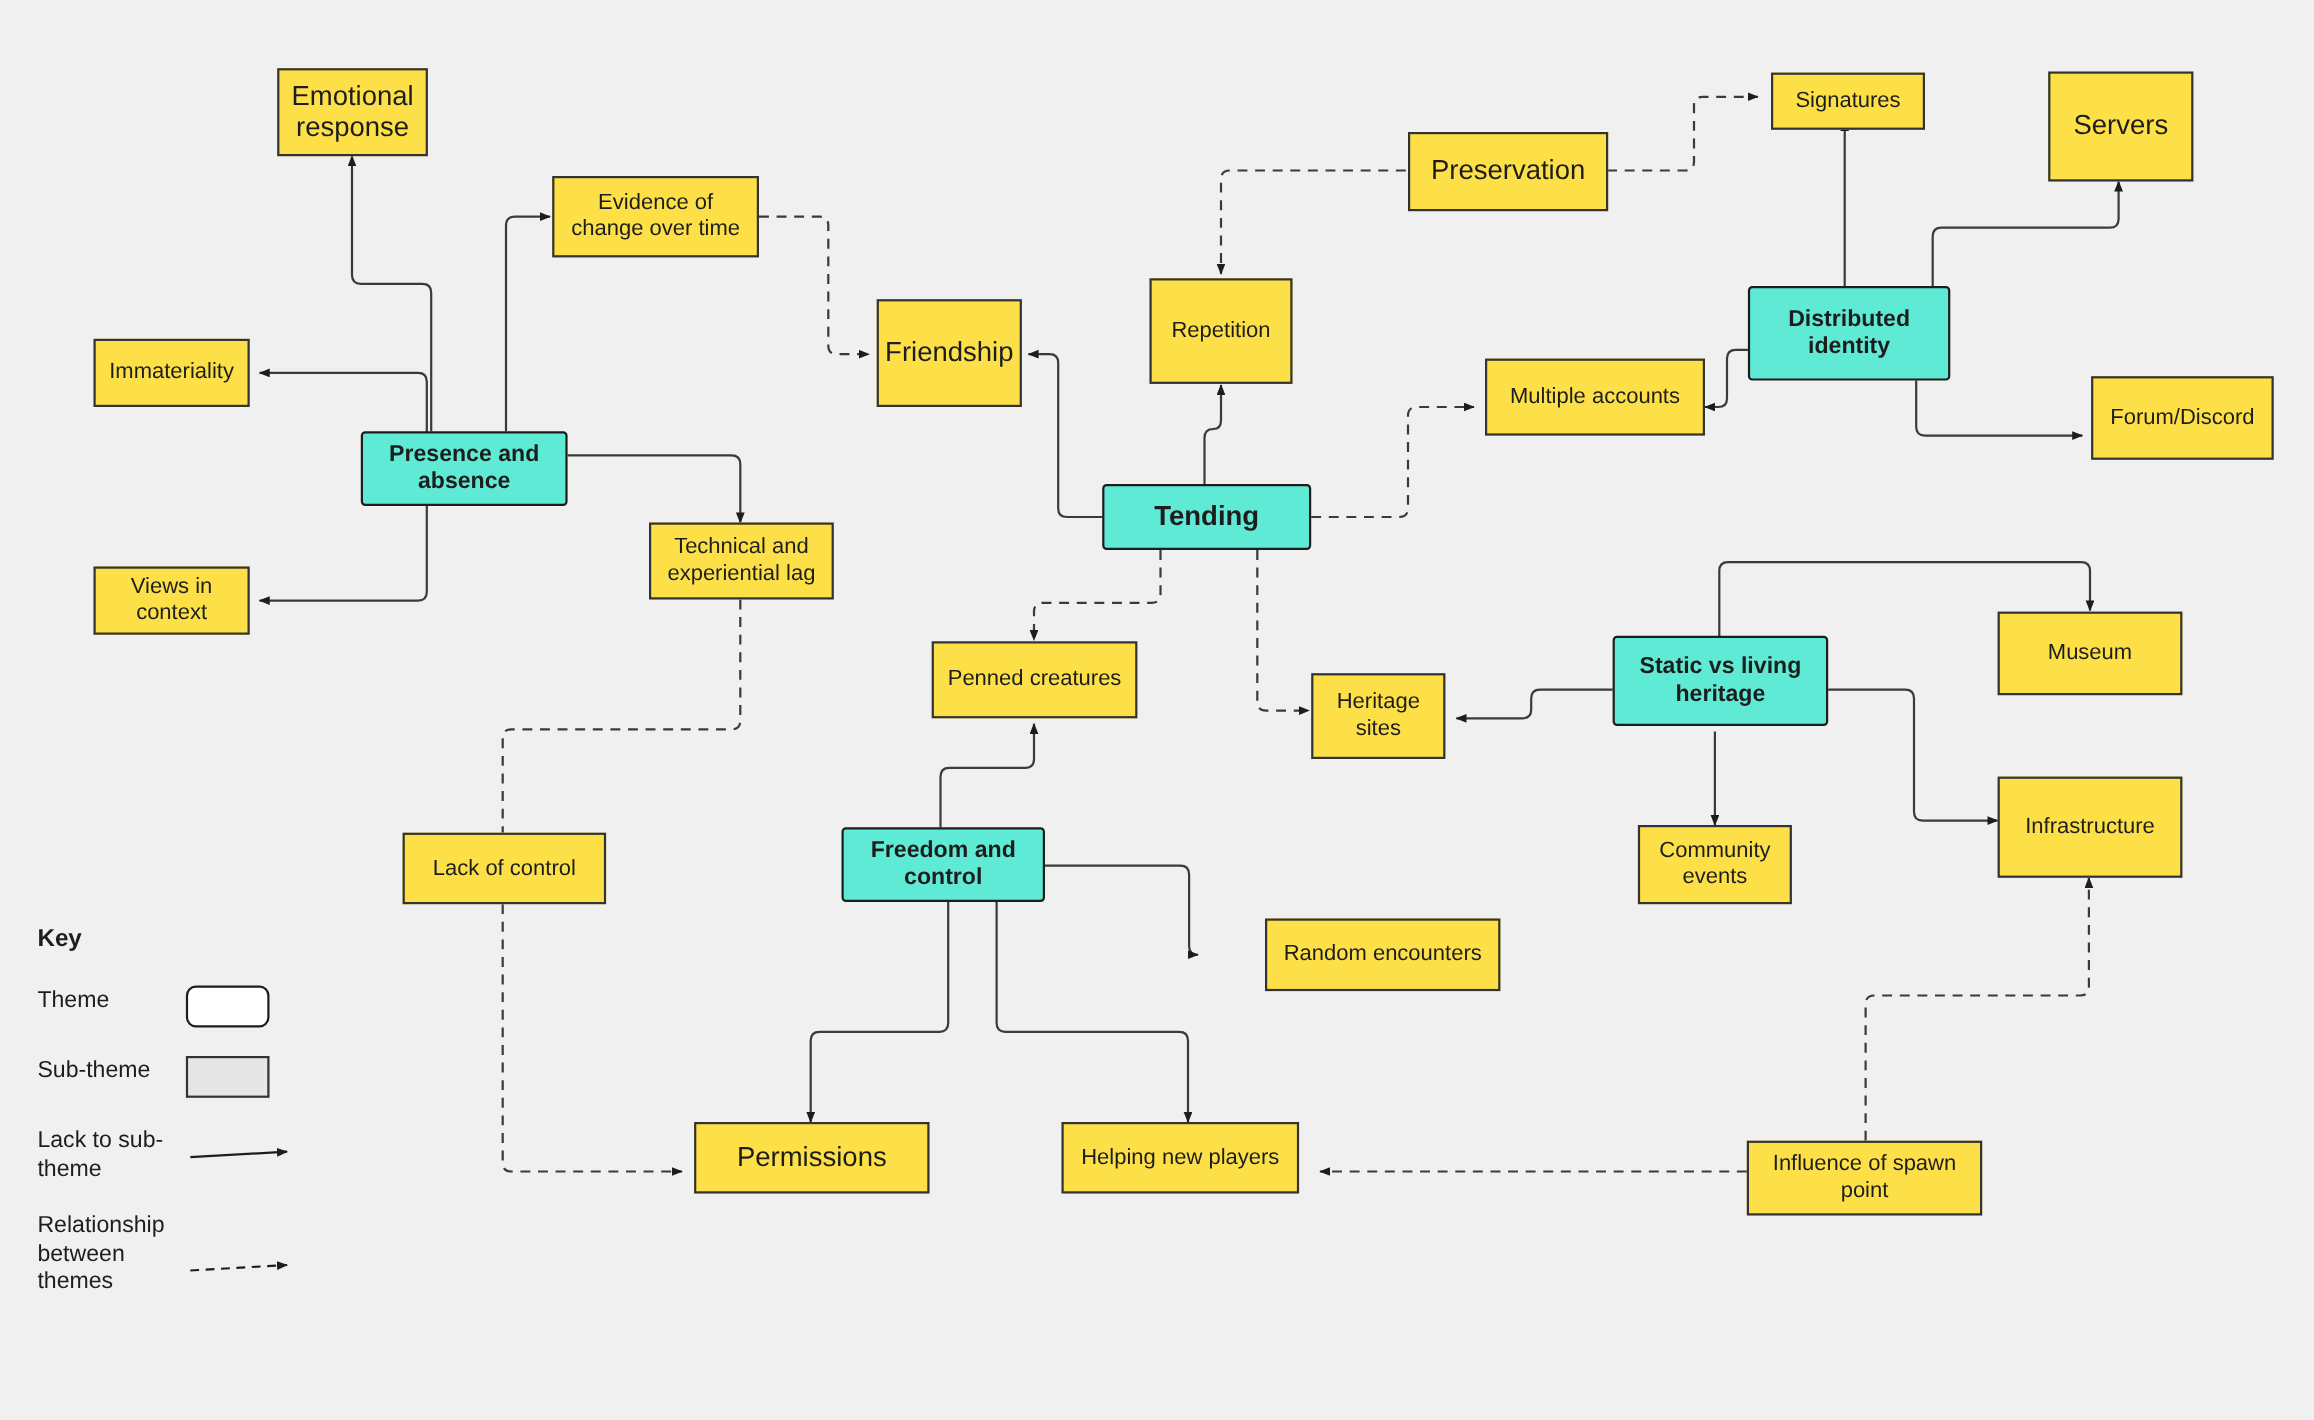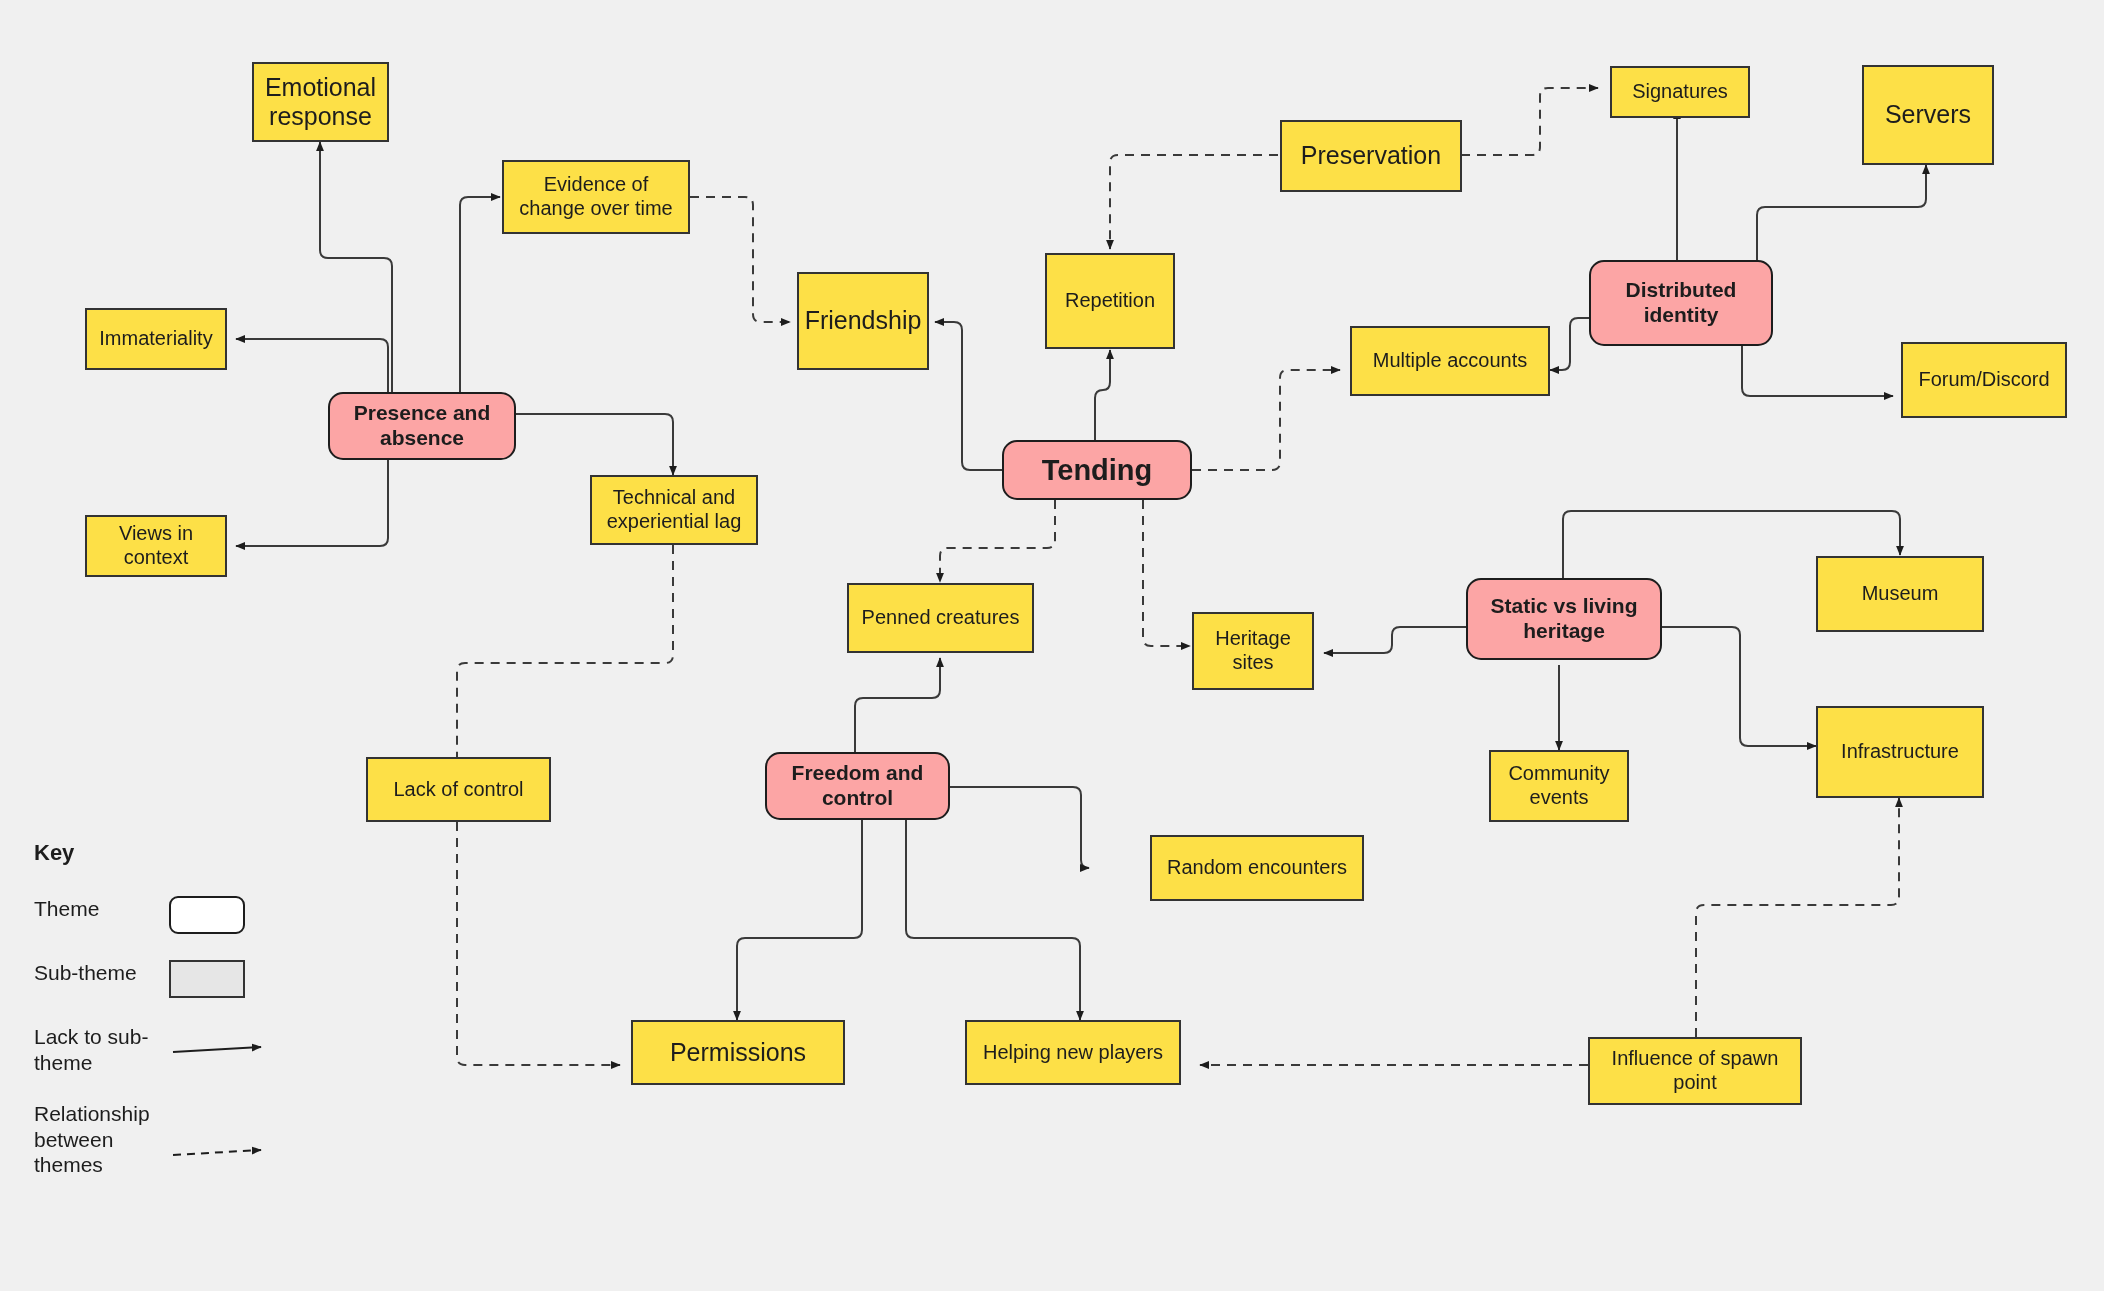--- a/index.html
+++ b/index.html
@@ -23,29 +23,29 @@
     z-index:4;
   }
   .node.sub{
     background:#fde047;
     border:2.2px solid #333333;
     font-size:20px;
     font-weight:400;
     padding:2px 8px;
   }
   .node.theme{
-    background:#fca5a5;
+    background:#5eead4;
     border:2.6px solid #1d1d1d;
-    border-radius:15px;
+    border-radius:4px;
     font-size:21px;
     font-weight:700;
     padding:2px 10px;
   }
   .node.sub.big{font-size:25px;}
-  .node.theme.big{font-size:29px;}
+  .node.theme.big{font-size:25px;}
 
   
   #key{position:absolute;left:34px;top:840px;z-index:6;}
   .key-title{font-size:22px;font-weight:700;color:#1d1d1d;margin-bottom:30px;}
   .key-row{display:flex;align-items:flex-start;margin-bottom:26px;}
   .key-label{width:135px;font-size:21px;color:#1d1d1d;line-height:1.22;}
   .key-art{width:130px;display:flex;align-items:center;justify-content:flex-start;}
   .swatch-theme{width:72px;height:34px;background:#fff;border:2.6px solid #1d1d1d;border-radius:9px;}
   .swatch-sub{width:72px;height:34px;background:#e6e6e6;border:2.2px solid #333;}
 </style>

